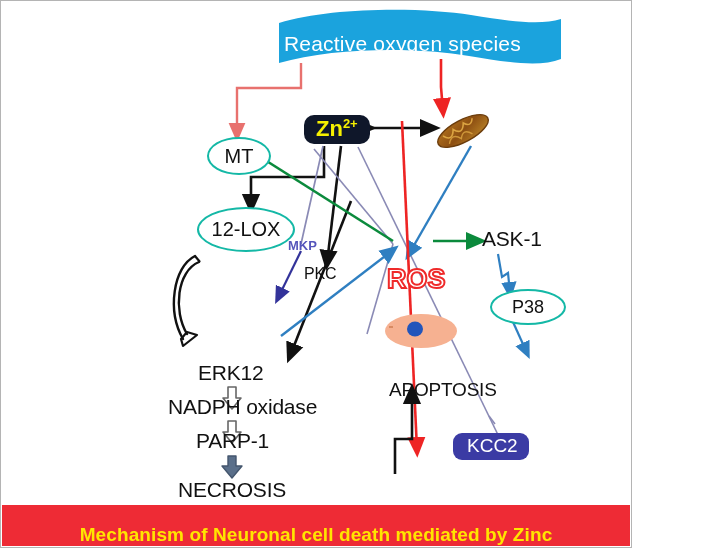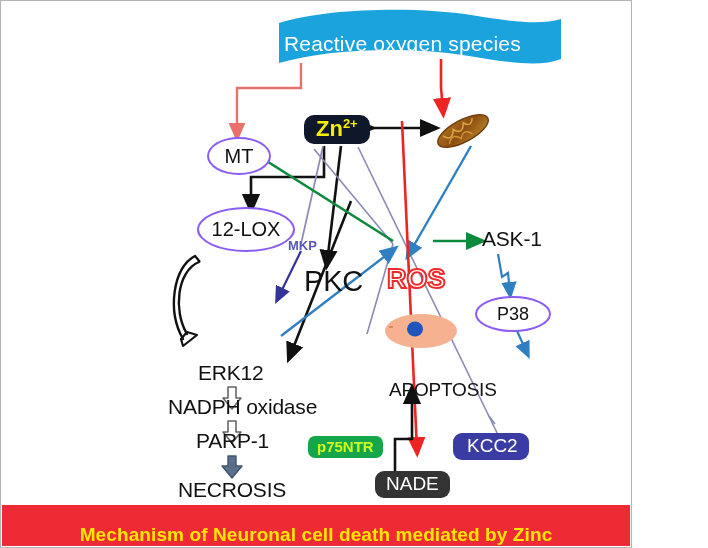--- a/index.html
+++ b/index.html
@@ -41,21 +41,21 @@
     border-radius:10px;padding:2px 12px 4px 12px;
   }
   .chip-zn sup{font-size:13px;vertical-align:super;}
   .chip-nade{background:#333333;color:#ffffff;font-size:19px;font-weight:normal;}
   .chip-kcc2{background:#3b3ba4;color:#ffffff;font-size:19px;font-weight:normal;padding-left:14px;}
   .chip-p75{background:#15a54a;color:#cdfd21;font-size:15px;font-weight:bold;
             border-radius:7px;padding:3px 9px;}
 
   
   .oval{
-    border:2px solid #8b5cf6;
+    border:2px solid #14b8a6;
     border-radius:50%;
     background:#ffffff;
     display:flex;align-items:center;justify-content:center;
     color:#111;
   }
   .oval-mt{width:60px;height:34px;font-size:20px;}
   .oval-lox{width:94px;height:41px;font-size:20px;}
   .oval-p38{width:72px;height:32px;font-size:18px;}
 
   
@@ -205,62 +205,56 @@
   </div>
 
   <div class="node oval oval-lox" style="left:196px;top:206px;">
     <span>12-LOX</span>
   </div>
 
   <div class="node mkp" style="left:287px;top:237px;">
     <span>MKP</span>
   </div>
 
-  <div class="node plain" style="left:303px;top:264px;font-size:29px;">
+  <div class="node plain" style="left:303px;top:264px;font-size:16px;">
     <span>PKC</span>
   </div>
 
   <div class="node ros" style="left:386px;top:215px;margin-top:48px;">
     <span>ROS</span>
   </div>
 
   <div class="node plain" style="left:481px;top:226px;font-size:21px;">
     <span>ASK-1</span>
   </div>
 
-  <div class="node oval oval-p38" style="left:474px;top:288px;margin-top:7px;">
+  <div class="node oval oval-p38" style="left:489px;top:288px;">
     <span>P38</span>
   </div>
 
   <div class="node plain" style="left:197px;top:360px;font-size:21px;">
     <span>ERK12</span>
   </div>
   <div class="node plain" style="left:167px;top:394px;font-size:21px;">
     <span>NADPH oxidase</span>
   </div>
   <div class="node plain" style="left:195px;top:428px;font-size:21px;">
     <span>PARP-1</span>
   </div>
   <div class="node plain" style="left:177px;top:477px;font-size:21px;text-align:right;">
     <span>NECROSIS</span>
   </div>
 
   <div class="node plain" style="left:388px;top:378px;font-size:19px;">
     <span>APOPTOSIS</span>
   </div>
 
-  <div class="node" style="left:307px;top:435px;">
-    <div class="chip chip-p75"><span>p75NTR</span></div>
-  </div>
 
   <div class="node" style="left:452px;top:432px;">
     <div class="chip chip-kcc2"><span>KCC2</span></div>
   </div>
 
-  <div class="node" style="left:374px;top:470px;">
-    <div class="chip chip-nade"><span>NADE</span></div>
-  </div>
 
   <div id="caption">
     <span>Mechanism of Neuronal cell death mediated by Zinc</span>
   </div>
 
 </div>
 
 </body></html>

